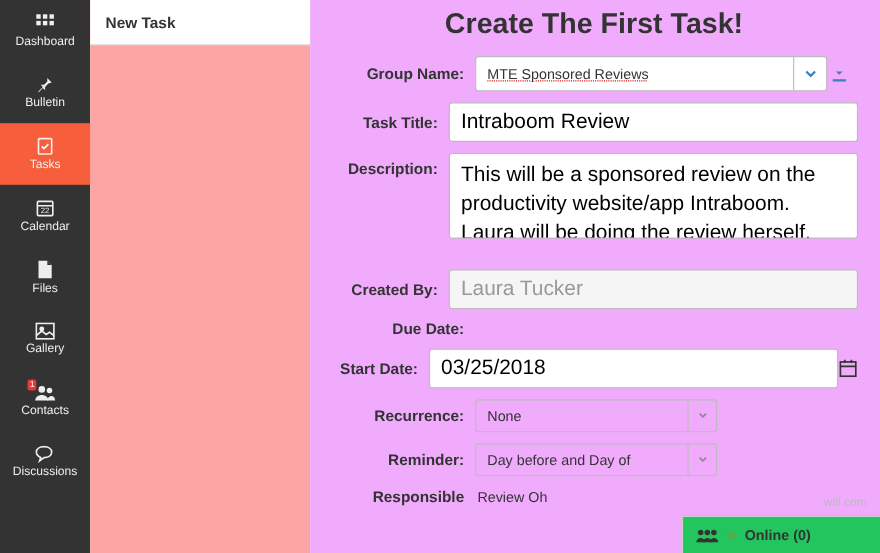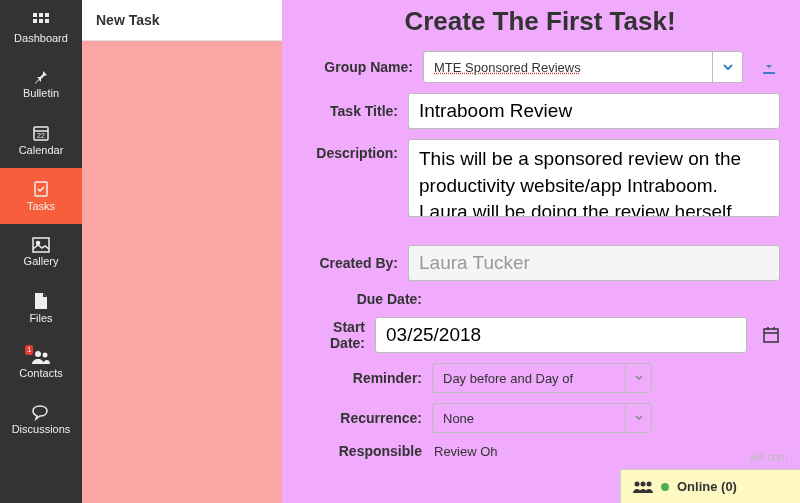--- a/index.html
+++ b/index.html
@@ -15,41 +15,41 @@
 .panel { width: 200px; background: #fca5a5; color: #fff; }
 .panel-header { background: #fff; color: #333; padding: 12px 14px; font-size: 14px; font-weight: 600; border-bottom: 1px solid #e0e0e0; }
 
 .main { flex: 1; background: #f0abfc; padding: 6px 20px 0 18px; overflow: hidden; }
 .title { font-size: 26px; font-weight: 700; text-align: center; margin-bottom: 14px; }
 
 .row { display: flex; align-items: flex-start; margin-bottom: 10px; }
 .row.center { align-items: center; }
 .lbl { width: 132px; text-align: right; padding-right: 10px; font-weight: 700; font-size: 14px; color: #333; padding-top: 6px; }
 .row.center .lbl { padding-top: 0; }
-.ctrl { flex: 1; display: flex; align-items: center; gap: 15px; }
+.ctrl { flex: 1; display: flex; align-items: center; gap: 0; }
 
 .select-wrap { display: flex; border: 1px solid #bbb; border-radius: 3px; height: 32px; width: 320px; background: #fff; }
 .select-val { flex: 1; padding: 0 10px; display: flex; align-items: center; font-size: 13px; color: #333; }
 .select-btn { width: 30px; border-left: 1px solid #bbb; display: flex; align-items: center; justify-content: center; color: #3b7fc4; cursor: pointer; }
 .dl-btn { width: 22px; height: 22px; color: #3b7fc4; cursor: pointer; display: flex; align-items: center; justify-content: center; }
 
 input.text, textarea.text { border: 1px solid #bbb; border-radius: 3px; padding: 6px 10px; font-size: 19px; font-family: inherit; width: 372px; }
 textarea.text { height: 78px; resize: none; line-height: 1.4; }
 .readonly { background: #f5f5f5; color: #999; }
 
 .date-input { width: 200px; }
 .cal-btn { font-size: 16px; cursor: pointer; }
 
 .select-sm { display: flex; border: 1px solid #bbb; border-radius: 3px; height: 30px; width: 220px; }
 .select-sm .sv { flex: 1; padding: 0 10px; display: flex; align-items: center; font-size: 13px; }
 .select-sm .sb { width: 26px; border-left: 1px solid #bbb; display: flex; align-items: center; justify-content: center; color: #888; cursor: pointer; }
 
 .underline-red { text-decoration: underline; text-decoration-style: dotted; text-decoration-color: #d33; }
 
-.online-bar { position: absolute; right: 0; bottom: 0; width: 180px; height: 34px; background: #fef9c3; border: 1px solid #ccc; border-right: none; border-bottom: none; display: flex; align-items: center; padding: 0 10px; gap: 8px; font-size: 13px; }
+.online-bar { position: absolute; right: 0; bottom: 0; width: 180px; height: 34px; background: #22c55e; border: 1px solid #ccc; border-right: none; border-bottom: none; display: flex; align-items: center; padding: 0 10px; gap: 8px; font-size: 13px; }
 .dot { width: 8px; height: 8px; border-radius: 50%; background: #4caf50; }
 .watermark { position: absolute; right: 12px; bottom: 40px; font-size: 11px; color: #bbb; }
 
 svg { display: block; }
 </style>
 </head>
 <body>
 
 <div class="app">
   <div class="sidebar">
@@ -67,57 +67,57 @@
       <span>Dashboard</span>
     </div>
     <div class="nav-item">
       <span class="ico">
           <svg width="16" height="16" viewBox="0 0 16 16" fill="currentColor">
             <path d="M10 2l4 4-3 1-3 3 0 3-2-2-4 4 0-1 4-4-2-2 3 0 3-3z"></path>
           </svg>
         </span>
       <span>Bulletin</span>
     </div>
+    <div class="nav-item active">
+      <span class="ico">
+          <svg width="18" height="18" viewBox="0 0 18 18" fill="none" stroke="currentColor" stroke-width="1.5">
+            <rect x="3" y="2" width="12" height="14" rx="1"></rect>
+            <path d="M6 9l2 2 4-4" stroke="#fff"></path>
+          </svg>
+        </span>
+      <span>Tasks</span>
+    </div>
     <div class="nav-item">
       <span class="ico">
           <svg width="18" height="18" viewBox="0 0 18 18" fill="none" stroke="currentColor" stroke-width="1.5">
             <rect x="2" y="3" width="14" height="13" rx="1"></rect>
             <line x1="2" y1="7" x2="16" y2="7"></line>
             <text x="9" y="14" font-size="7" text-anchor="middle" fill="currentColor" stroke="none">22</text>
           </svg>
         </span>
       <span>Calendar</span>
     </div>
-    <div class="nav-item active">
-      <span class="ico">
-          <svg width="18" height="18" viewBox="0 0 18 18" fill="none" stroke="currentColor" stroke-width="1.5">
-            <rect x="3" y="2" width="12" height="14" rx="1"></rect>
-            <path d="M6 9l2 2 4-4" stroke="#fff"></path>
-          </svg>
-        </span>
-      <span>Tasks</span>
+    <div class="nav-item">
+      <span class="ico">
+          <svg width="16" height="18" viewBox="0 0 16 18" fill="currentColor">
+            <path d="M2 1h8l4 4v12H2z"></path>
+            <path d="M10 1v4h4" fill="#333"></path>
+          </svg>
+        </span>
+      <span>Files</span>
     </div>
     <div class="nav-item">
       <span class="ico">
           <svg width="18" height="16" viewBox="0 0 18 16" fill="none" stroke="currentColor" stroke-width="1.5">
             <rect x="1" y="1" width="16" height="14"></rect>
             <circle cx="6" cy="6" r="1.5" fill="currentColor"></circle>
             <path d="M1 12l5-4 4 3 3-2 4 3" fill="none"></path>
           </svg>
         </span>
       <span>Gallery</span>
-    </div>
-    <div class="nav-item">
-      <span class="ico">
-          <svg width="16" height="18" viewBox="0 0 16 18" fill="currentColor">
-            <path d="M2 1h8l4 4v12H2z"></path>
-            <path d="M10 1v4h4" fill="#333"></path>
-          </svg>
-        </span>
-      <span>Files</span>
     </div>
     <div class="nav-item">
       <span class="ico">
         <span class="badge">1</span>
         <svg width="20" height="16" viewBox="0 0 20 16" fill="currentColor">
             <circle cx="7" cy="5" r="3"></circle>
             <circle cx="14" cy="6" r="2.5"></circle>
             <path d="M1 15c0-3 3-5 6-5s6 2 6 5z"></path>
             <path d="M12 15c0-2 2-4 4-4s3 2 3 4z"></path>
           </svg>
@@ -198,38 +198,38 @@
               <rect x="2" y="3" width="14" height="13"></rect>
               <line x1="2" y1="7" x2="16" y2="7"></line>
               <line x1="6" y1="1" x2="6" y2="4"></line>
               <line x1="12" y1="1" x2="12" y2="4"></line>
             </svg>
           </span>
       </div>
     </div>
 
     <div class="row center">
-      <div class="lbl">Reminder:</div>
+      <div class="lbl">Recurrence:</div>
       <div class="ctrl">
         <div class="select-sm">
-          <div class="sv">Day before and Day of</div>
+          <div class="sv">None</div>
           <div class="sb">
               <svg width="10" height="10" viewBox="0 0 10 10" fill="none" stroke="currentColor" stroke-width="1.5">
                 <path d="M2 3l3 3 3-3"></path>
               </svg>
             </div>
         </div>
       </div>
     </div>
 
     <div class="row center">
-      <div class="lbl">Recurrence:</div>
+      <div class="lbl">Reminder:</div>
       <div class="ctrl">
         <div class="select-sm">
-          <div class="sv">None</div>
+          <div class="sv">Day before and Day of</div>
           <div class="sb">
               <svg width="10" height="10" viewBox="0 0 10 10" fill="none" stroke="currentColor" stroke-width="1.5">
                 <path d="M2 3l3 3 3-3"></path>
               </svg>
             </div>
         </div>
       </div>
     </div>
 
     <div class="row center" style="margin-bottom:0">

